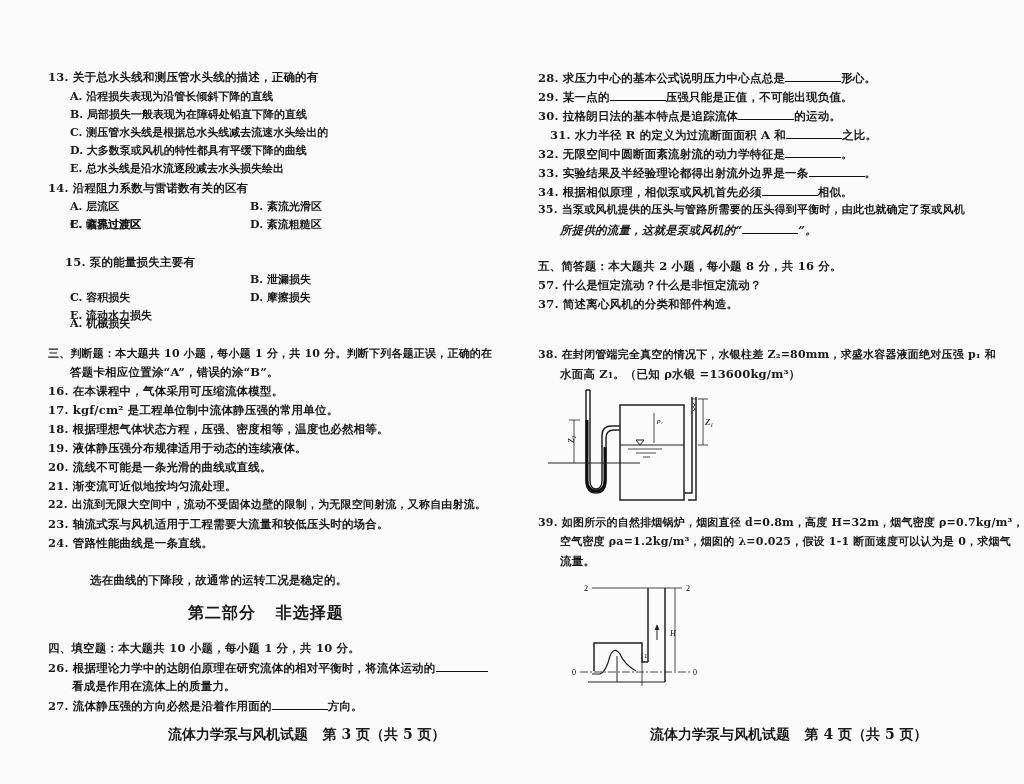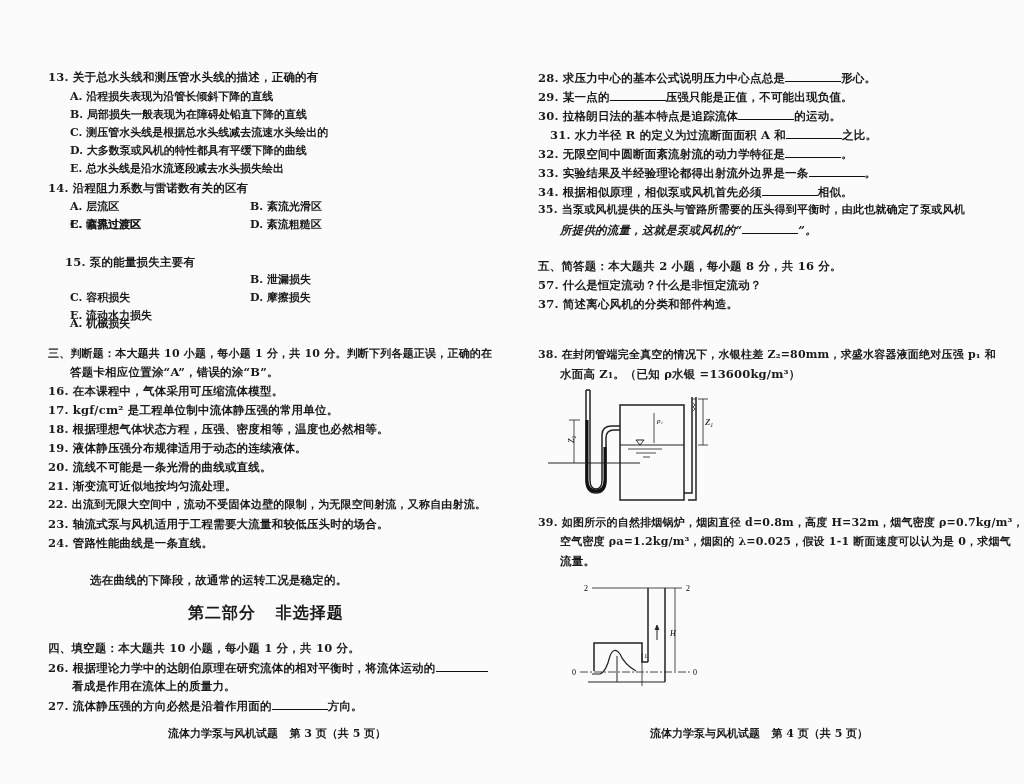--- a/index.html
+++ b/index.html
@@ -7,21 +7,21 @@
     width:1024px; height:784px; overflow:hidden; background:#fbfbfb;
     font-family:"DejaVu Serif","Liberation Serif",serif; color:#1a1a1a;
     position:relative;
   }
   .page { position:absolute; top:0; height:784px; }
   .page.left { left:0; width:512px; }
   .page.right { left:512px; width:512px; }
   .line { position:absolute; font-size:11.5px; line-height:14px; white-space:nowrap; font-weight:bold; letter-spacing:0.2px; }
   .opt { position:absolute; font-size:11px; line-height:14px; white-space:nowrap; font-weight:bold; }
   .title { position:absolute; font-size:16px; font-weight:bold; white-space:pre; letter-spacing:1px; }
-  .footer { position:absolute; font-size:11px; font-weight:bold; white-space:pre; }
+  .footer { position:absolute; font-size:14px; font-weight:bold; white-space:pre; }
   .blank { display:inline-block; border-bottom:1px solid #111; height:11px; vertical-align:baseline; }
   svg { position:absolute; }
 </style>
 </head>
 <body>
 
 <div class="page left">
   <div class="line" style="left:48px;top:70px;">13. 关于总水头线和测压管水头线的描述，正确的有</div>
   <div class="opt" style="left:70px;top:90px;">A. 沿程损失表现为沿管长倾斜下降的直线</div>
   <div class="opt" style="left:70px;top:108px;">B. 局部损失一般表现为在障碍处铅直下降的直线</div>

